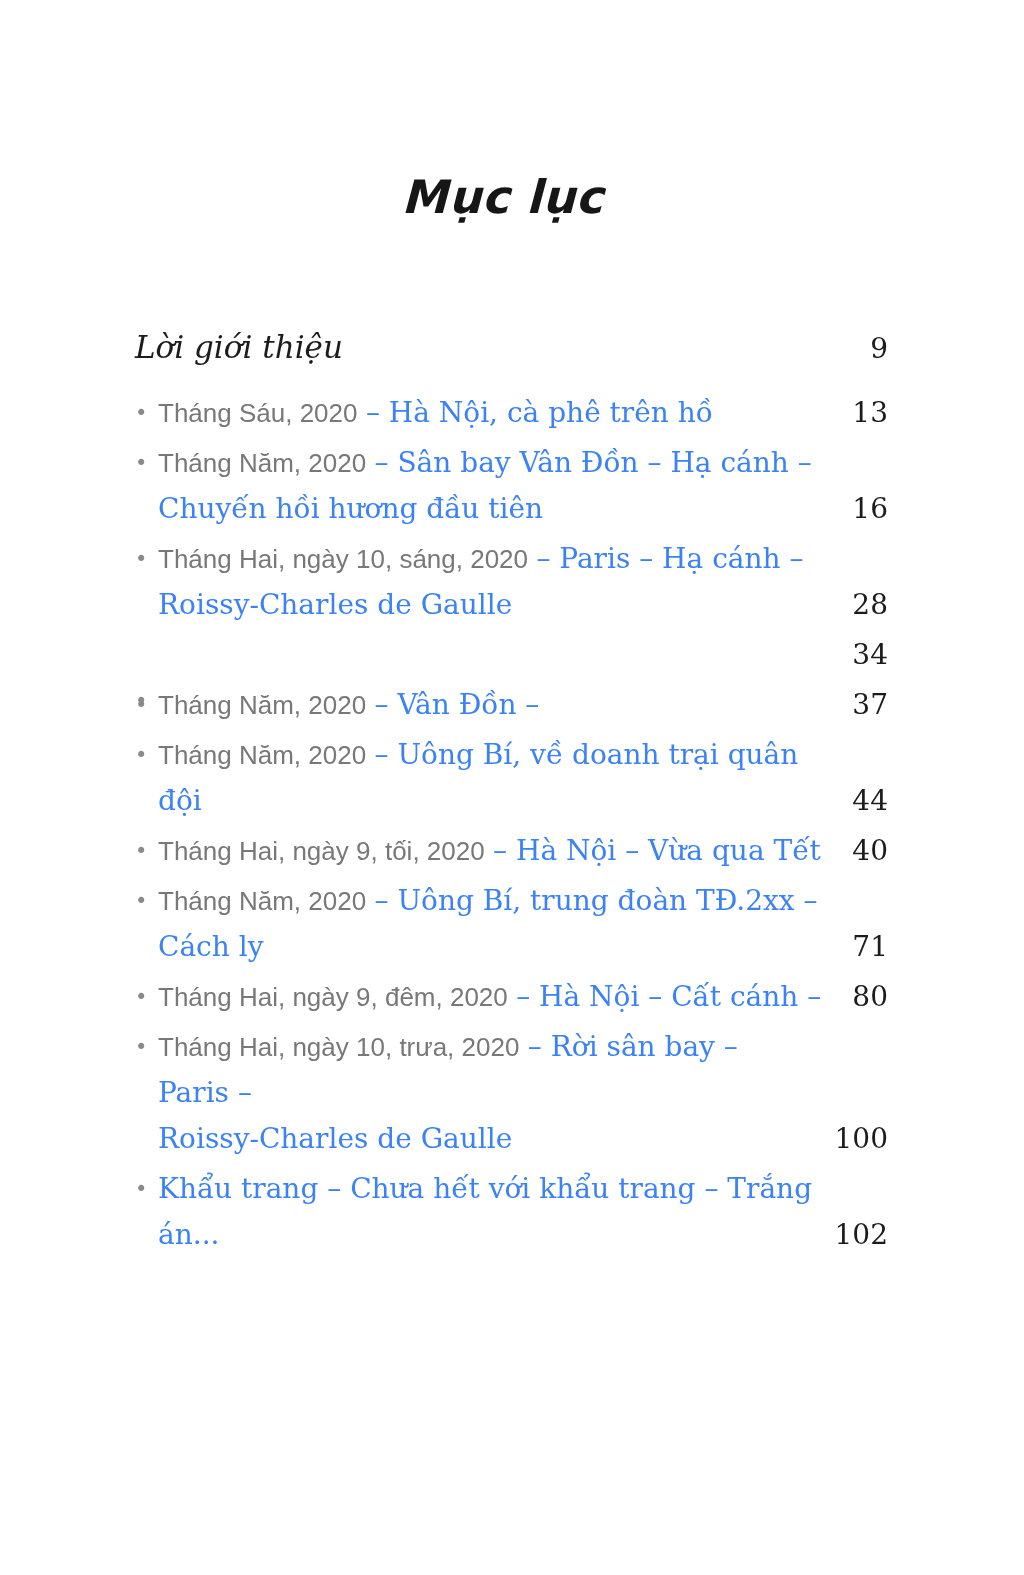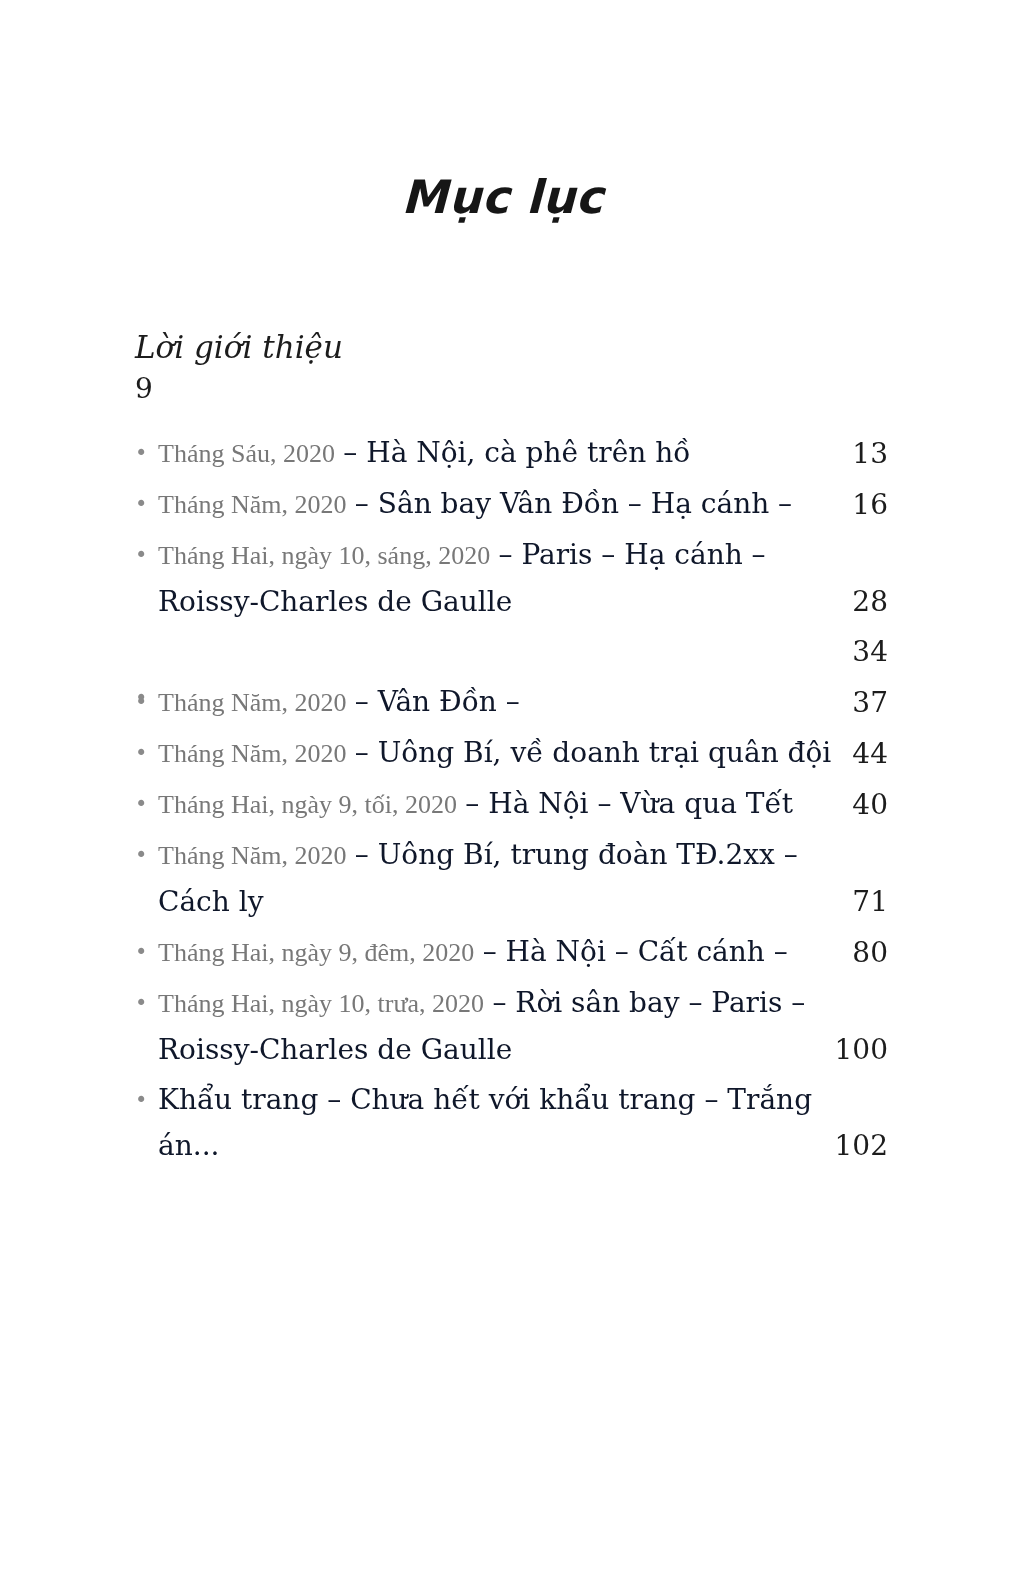--- a/index.html
+++ b/index.html
@@ -34,21 +34,20 @@
   .intro-row {
     display: flex;
     justify-content: space-between;
     align-items: baseline;
     margin-left: -23px;          
     margin-bottom: 20px;
     font-style: italic;
     font-size: 31px;
     line-height: 42px;
     color: #1c1c1c;
-    flex-direction: column;
   }
   .intro-page {
     font-style: normal;
     font-size: 28px;
   }
   .entry {
     display: flex;
     justify-content: space-between;
     align-items: flex-end;       
     margin-bottom: 4px;
@@ -62,26 +61,26 @@
   .bullet {
     position: absolute;
     left: -23px;
     top: 0;
     font-family: "DejaVu Sans", sans-serif;
     font-size: 21px;
     line-height: 46px;
     color: #8a8a8a;
   }
   .date {
-    font-family: Liberation Serif, serif;
+    font-family: Liberation Sans, sans-serif;
     font-size: 26px;
     color: #787878;
   }
   .date + .rest { margin-left: 0.3em; }
-  .rest, .line2 { color: #0f172a; }
+  .rest, .line2 { color: #3b82f6; }
   .page-num {
     flex: 0 0 auto;
     padding-left: 20px;
     font-size: 28px;
     line-height: 46px;
     color: #1c1c1c;
     text-align: center;
   }
 </style>
 </head>
@@ -99,20 +98,21 @@
         <div class="entry">
     <div class="entry-text">
       <div class="line1"><span class="bullet">•</span><span class="date">Tháng Sáu, 2020</span><span class="rest">– Hà Nội, cà phê trên hồ</span></div>
 
     </div>
     <div class="page-num">13</div>
   </div>
         <div class="entry">
     <div class="entry-text">
       <div class="line1"><span class="bullet">•</span><span class="date">Tháng Năm, 2020</span><span class="rest">– Sân bay Vân Đồn – Hạ cánh –</span></div>
+      <div class="line2">Chuyến hồi hương đầu tiên</div>
     </div>
     <div class="page-num">16</div>
   </div>
         <div class="entry">
     <div class="entry-text">
       <div class="line1"><span class="bullet">•</span><span class="date">Tháng Hai, ngày 10, sáng, 2020</span><span class="rest">– Paris – Hạ cánh –</span></div>
       <div class="line2">Roissy-Charles de Gaulle</div>
     </div>
     <div class="page-num">28</div>
   </div>

